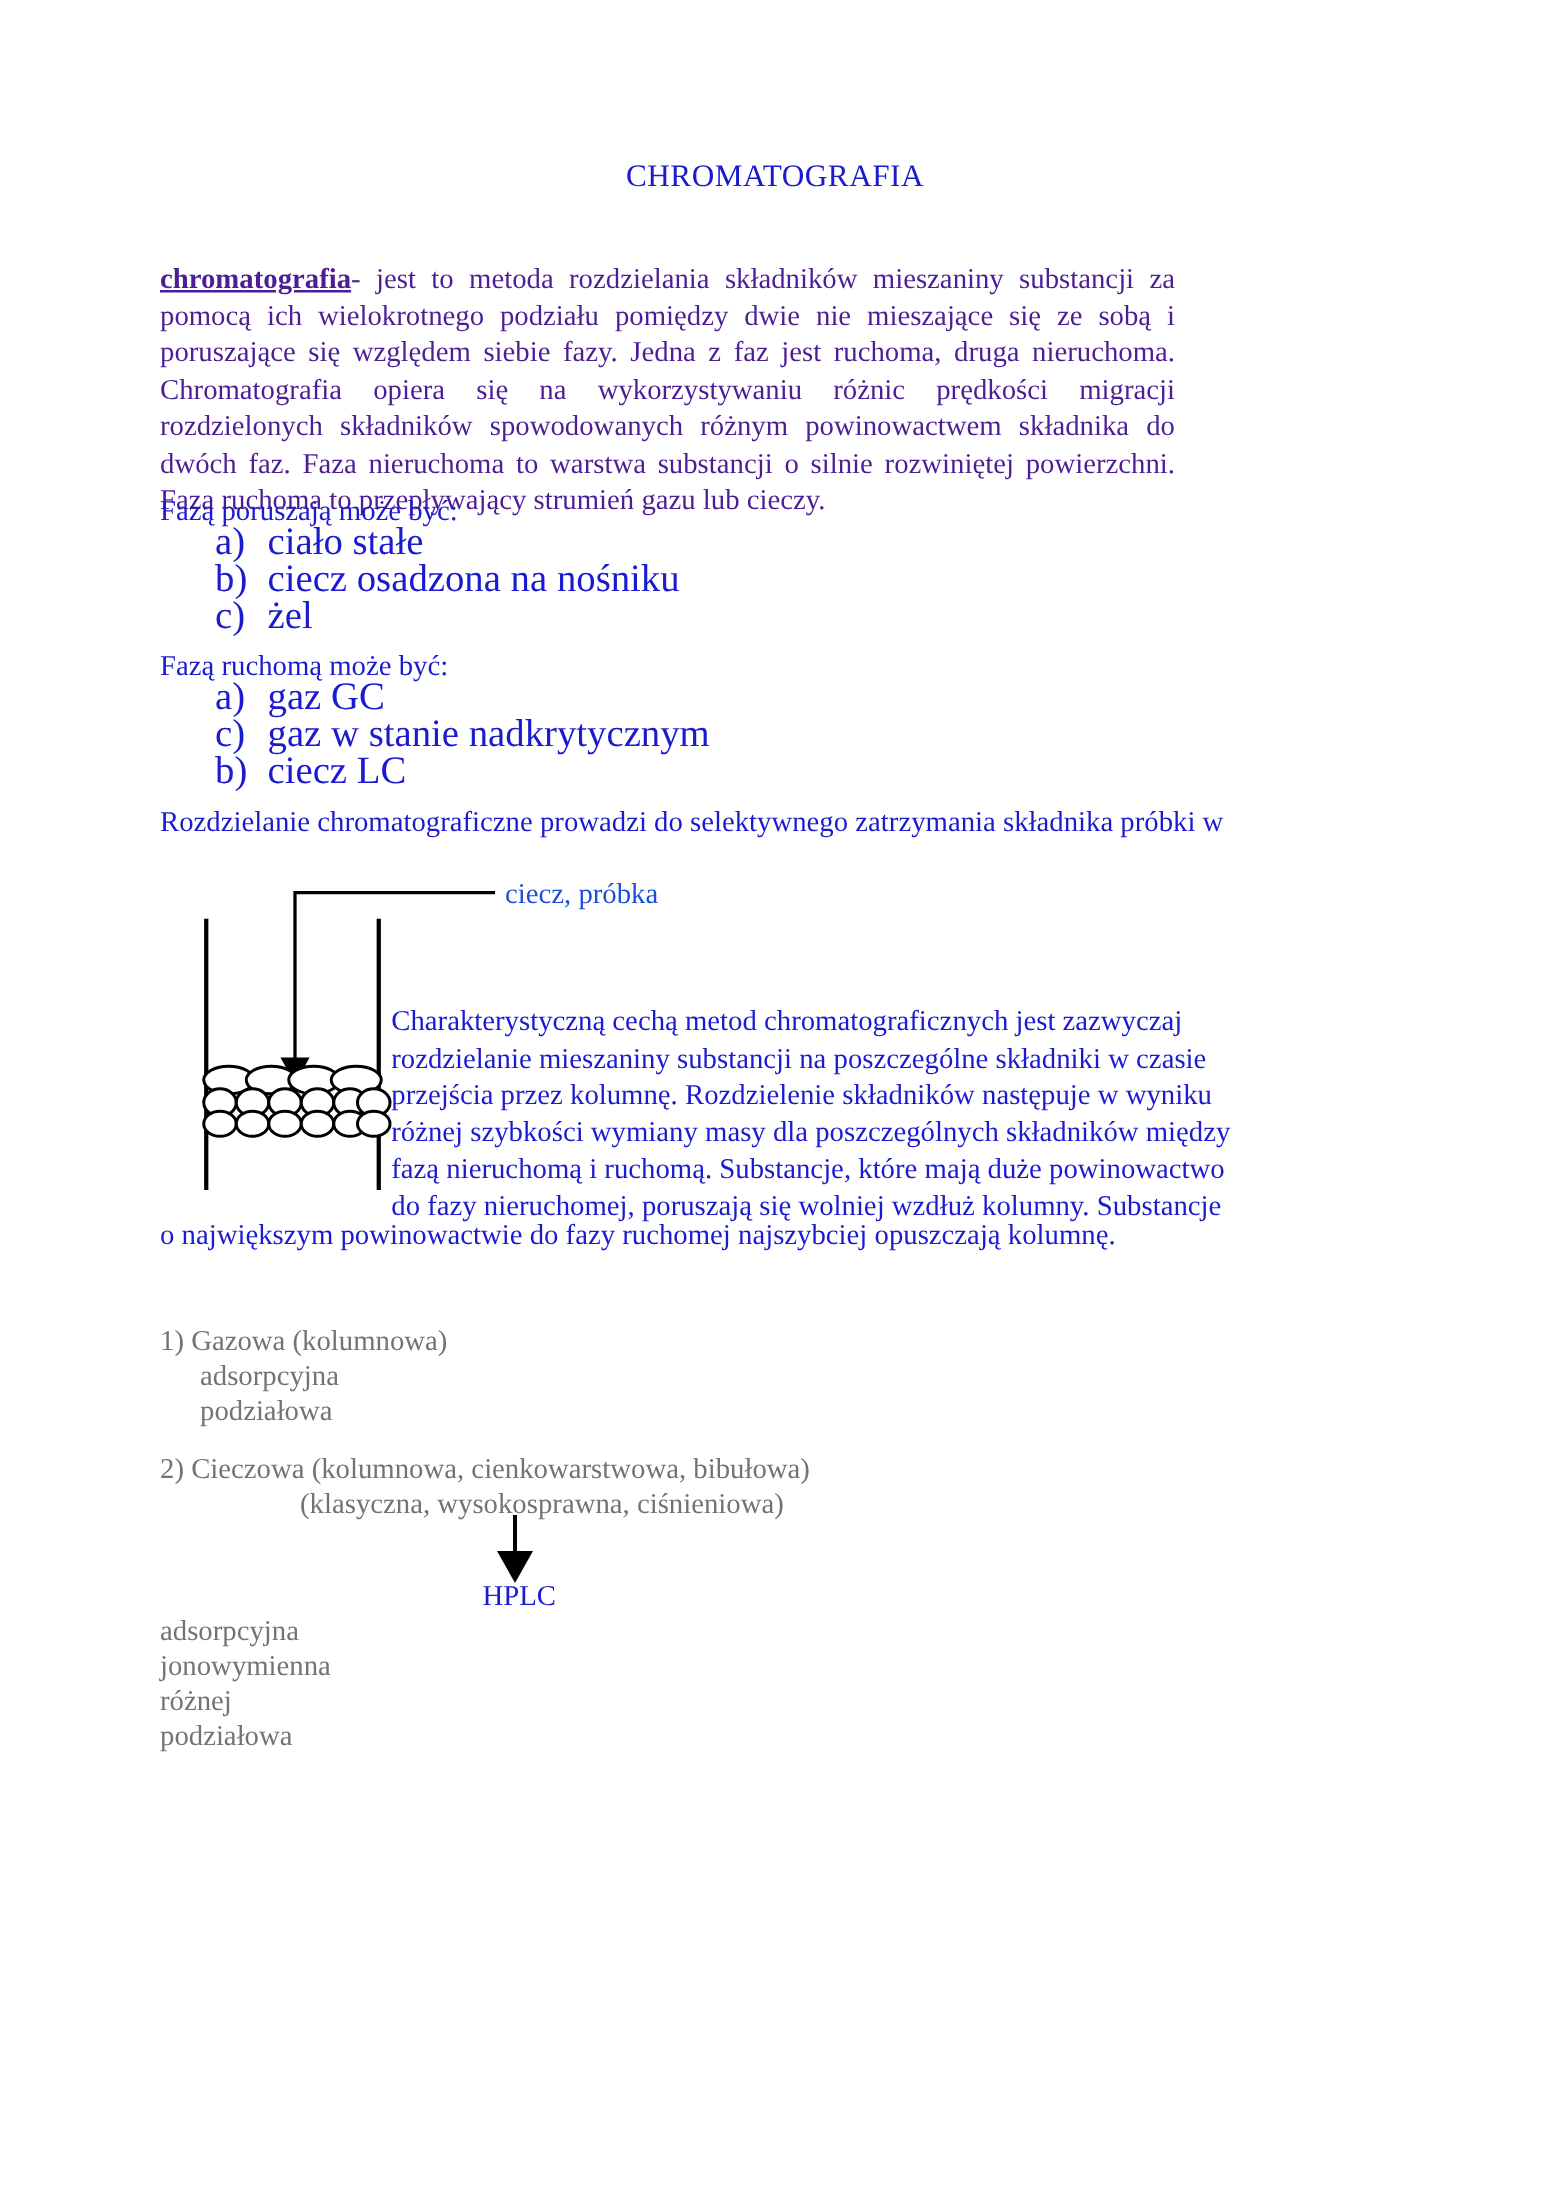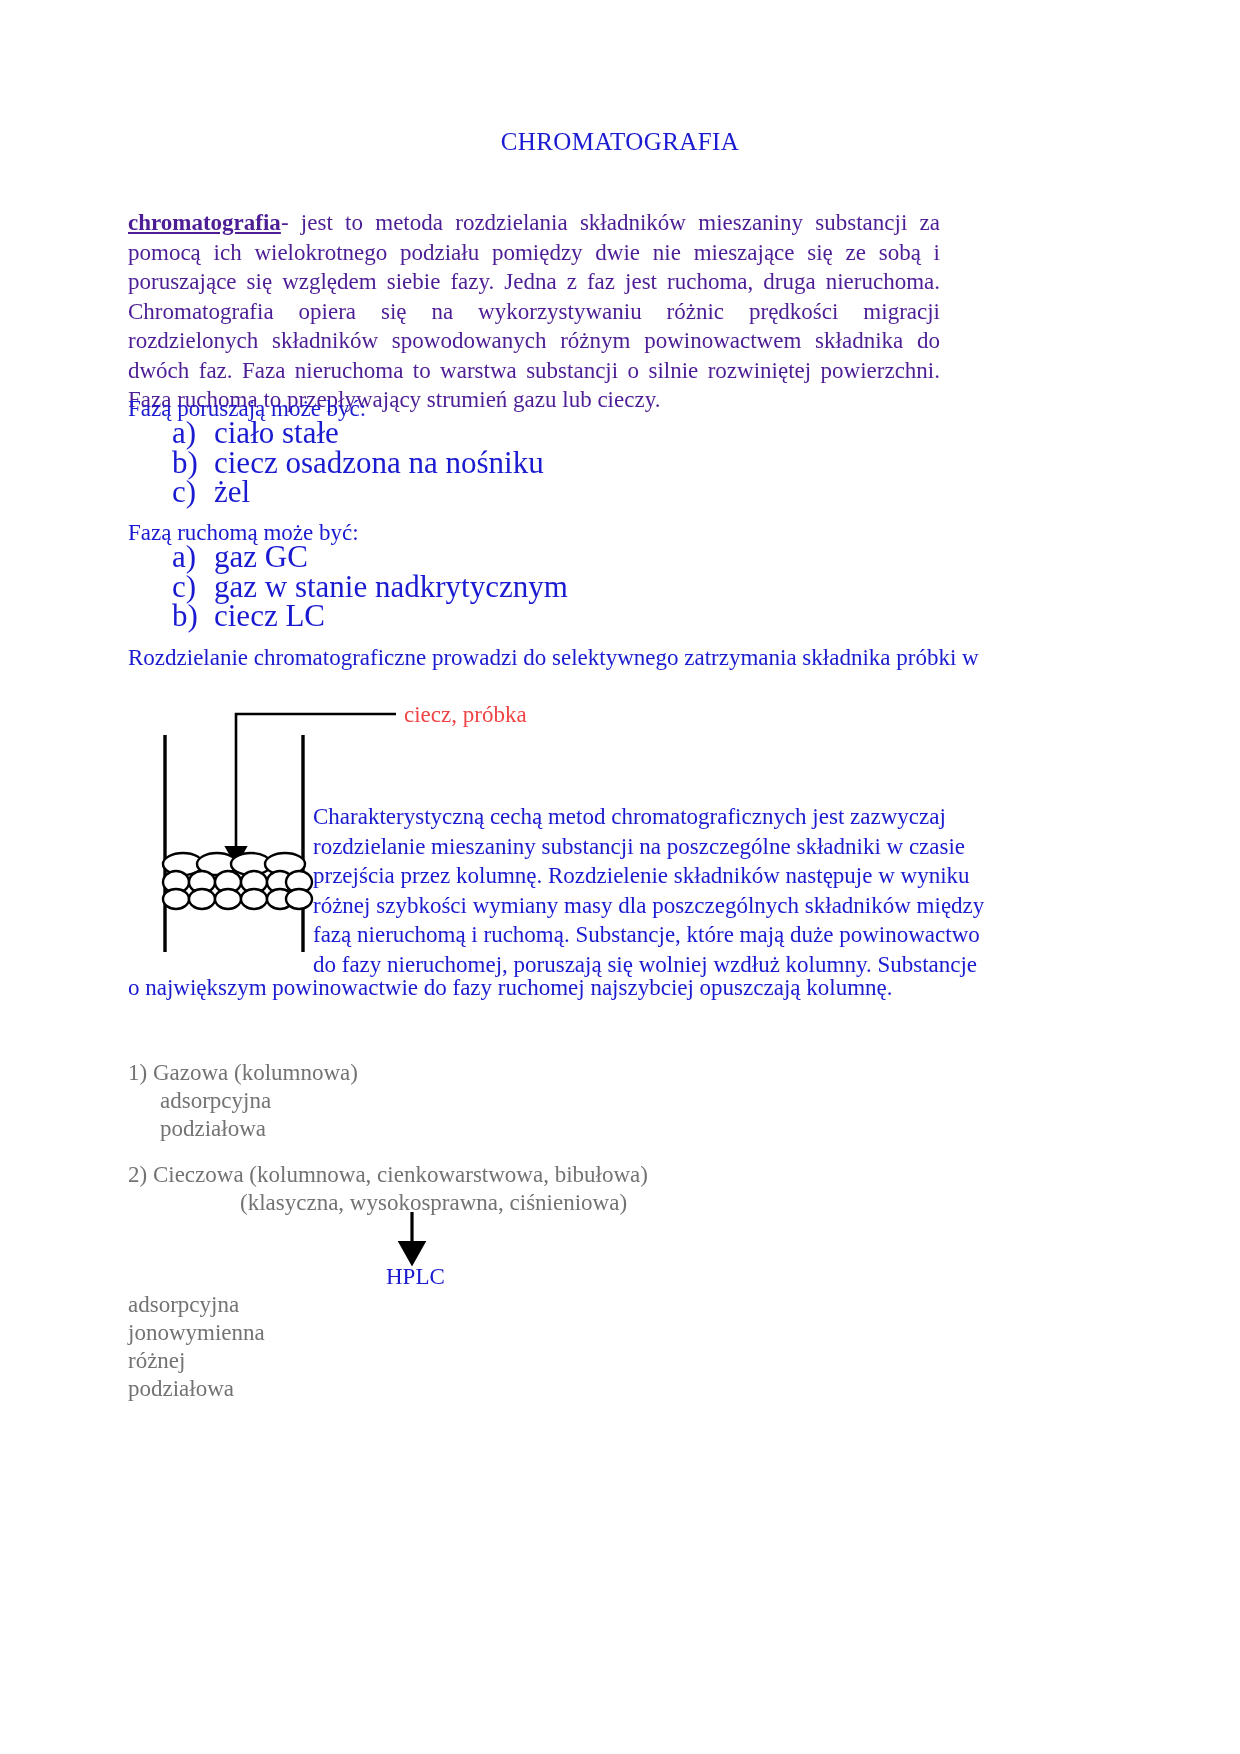--- a/index.html
+++ b/index.html
@@ -85,21 +85,21 @@
     left: 0;
     top: 0;
     width: 1240px;
     height: 1754px;
     pointer-events: none;
   }
   .label-ciecz {
     position: absolute;
     font-size: 23px;
     line-height: 29.5px;
-    color: #ef4444;
+    color: #1d4ed8;
     white-space: nowrap;
   }
   .label-hplc {
     position: absolute;
     font-size: 23px;
     line-height: 29.5px;
     color: #1a1ad0;
     white-space: nowrap;
   }
   .tail-line {

